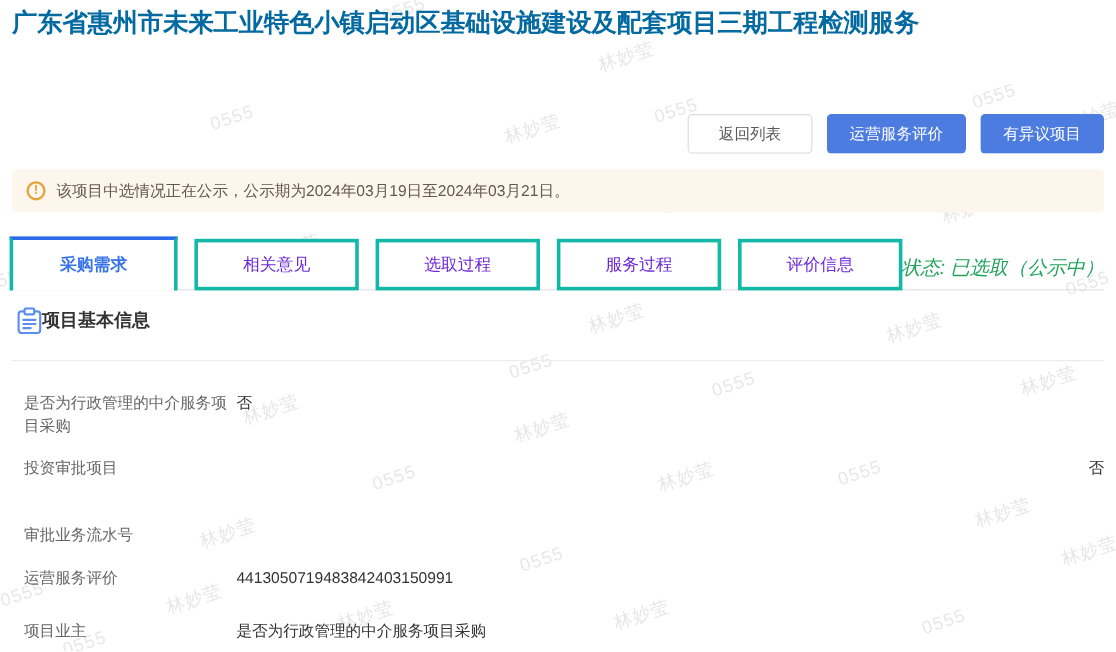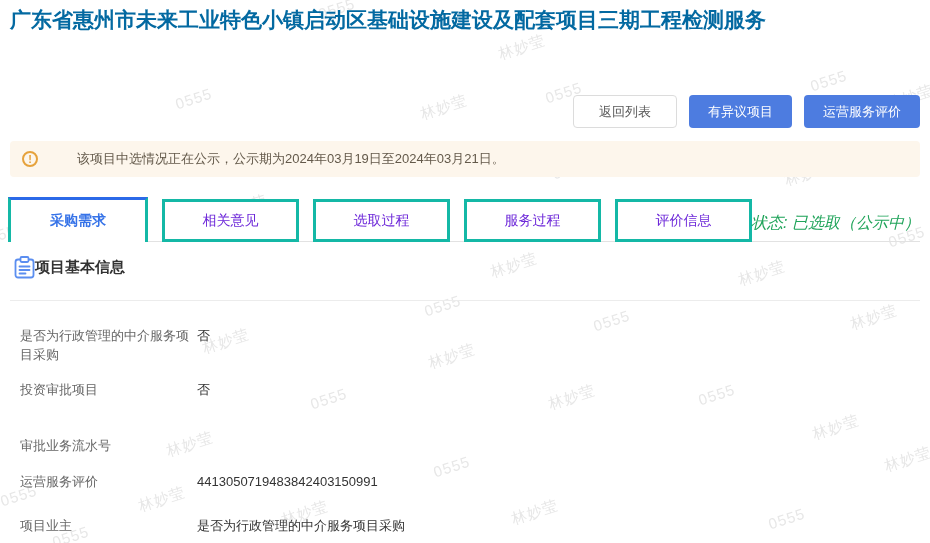--- a/index.html
+++ b/index.html
@@ -39,21 +39,21 @@
     background: #fdf6ec; border-radius: 4px;
     display: flex; align-items: center; padding: 0 12px; gap: 9px;
   }
   .notice-icon {
     width: 16px; height: 16px; border-radius: 50%;
     border: 2px solid #e6a23c; color: #e6a23c;
     font-size: 11px; font-weight: bold; line-height: 12px;
     display: inline-flex; align-items: center; justify-content: center;
     flex: 0 0 auto;
   }
-  .notice-text { font-size: 13px; color: #63594a; margin-left: 30px; }
+  .notice-text { font-size: 13px; color: #63594a; }
   
   .tabline {
     position: absolute; left: 10px; right: 10px; top: 241px; height: 1px;
     background: #e2e2e2; z-index: 2;
   }
   .tabs {
     position: absolute; left: 8px; top: 197px; height: 45px; z-index: 3;
     display: flex; align-items: flex-end; gap: 14px;
   }
   .tab {
@@ -85,21 +85,21 @@
   .field-row {
     position: absolute; left: 20px; right: 10px; z-index: 2;
     display: flex; align-items: flex-start;
   }
   .field-label {
     width: 177px; flex: 0 0 auto;
     font-size: 13px; line-height: 19px; color: #666;
   }
   .field-value { font-size: 13px; line-height: 19px; color: #333; }
   .r1 { top: 326px; }
-  .r2 { top: 380px; }
+  .r2 { top: 380px; justify-content: space-between; }
   .r3 { top: 436px; }
   .r4 { top: 472px; }
   .r5 { top: 516px; }
 </style>
 </head>
 <body>
 
 <div class="page">
 
   <div class="wm-layer" id="wm-layer">
@@ -135,22 +135,22 @@
       <span class="wm" style="left: 281px; top: 504px;">林妙莹</span>
       <span class="wm" style="left: 511px; top: 503px;">林妙莹</span>
       <span class="wm" style="left: 768px; top: 510px;">0555</span>
       <span class="wm" style="left: 52px; top: 528px;">0555</span>
     </div>
 
   <h1 class="page-title">广东省惠州市未来工业特色小镇启动区基础设施建设及配套项目三期工程检测服务</h1>
 
   <div class="toolbar">
     <button class="btn btn-plain">返回列表</button>
+    <button class="btn btn-primary">运营服务评价</button>
     <button class="btn btn-primary">有异议项目</button>
-    <button class="btn btn-primary">运营服务评价</button>
   </div>
 
   <div class="notice">
     <span class="notice-icon">!</span>
     <span class="notice-text">该项目中选情况正在公示，公示期为2024年03月19日至2024年03月21日。</span>
   </div>
 
   <div class="tabline"></div>
   <div class="tabs">
     <div class="tab active">采购需求</div>

